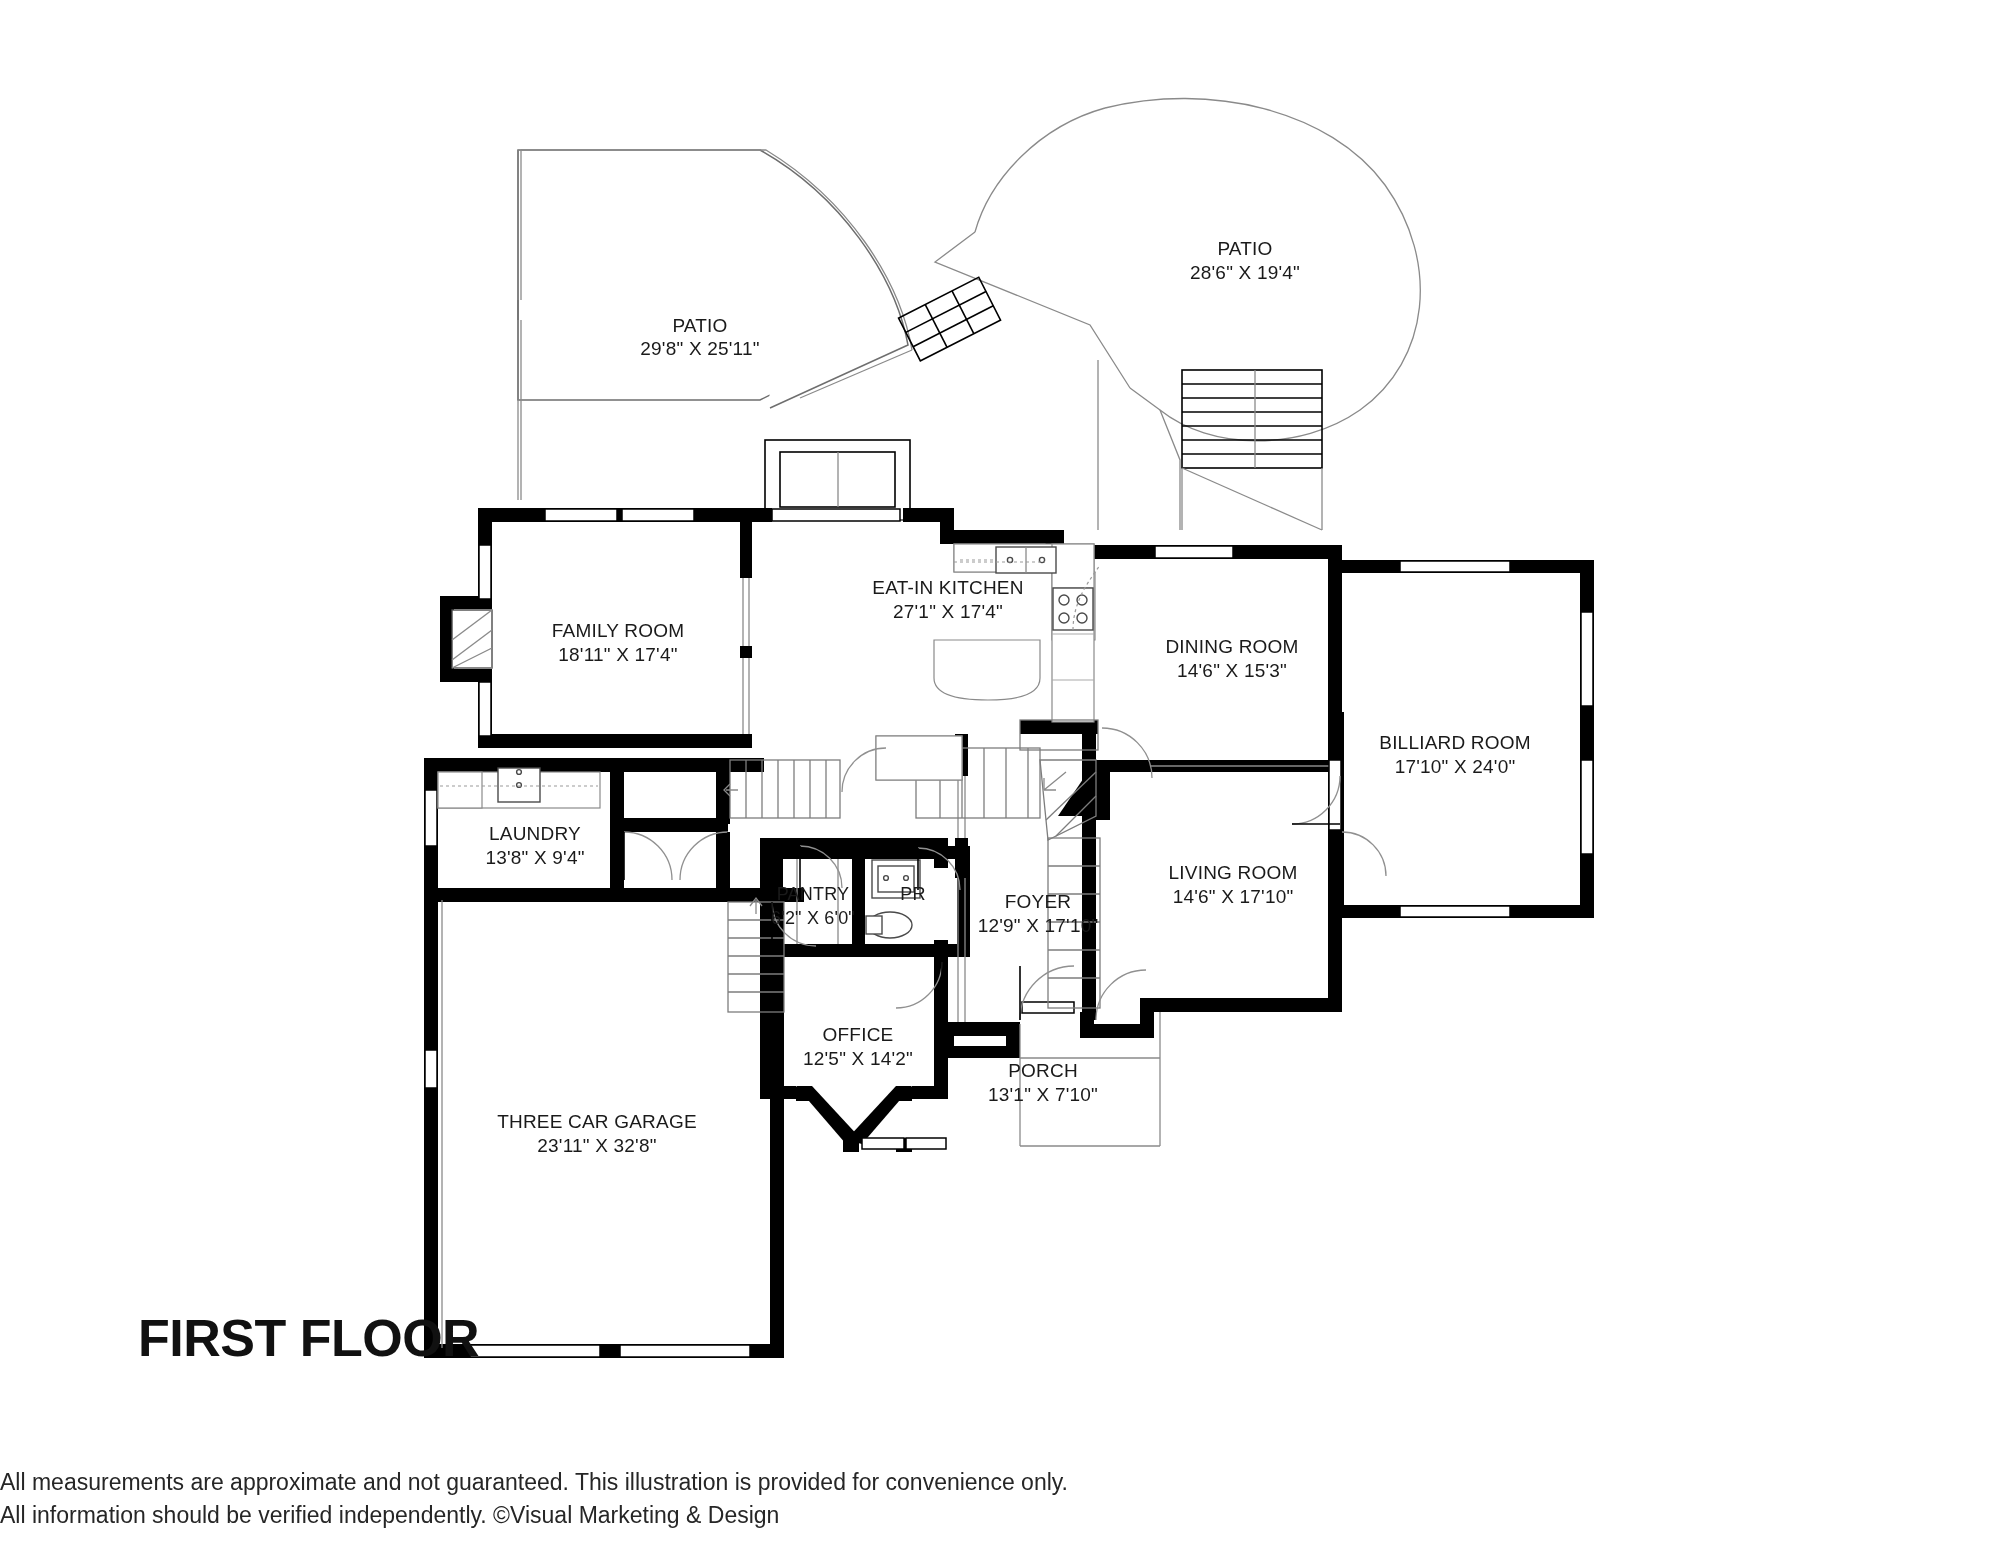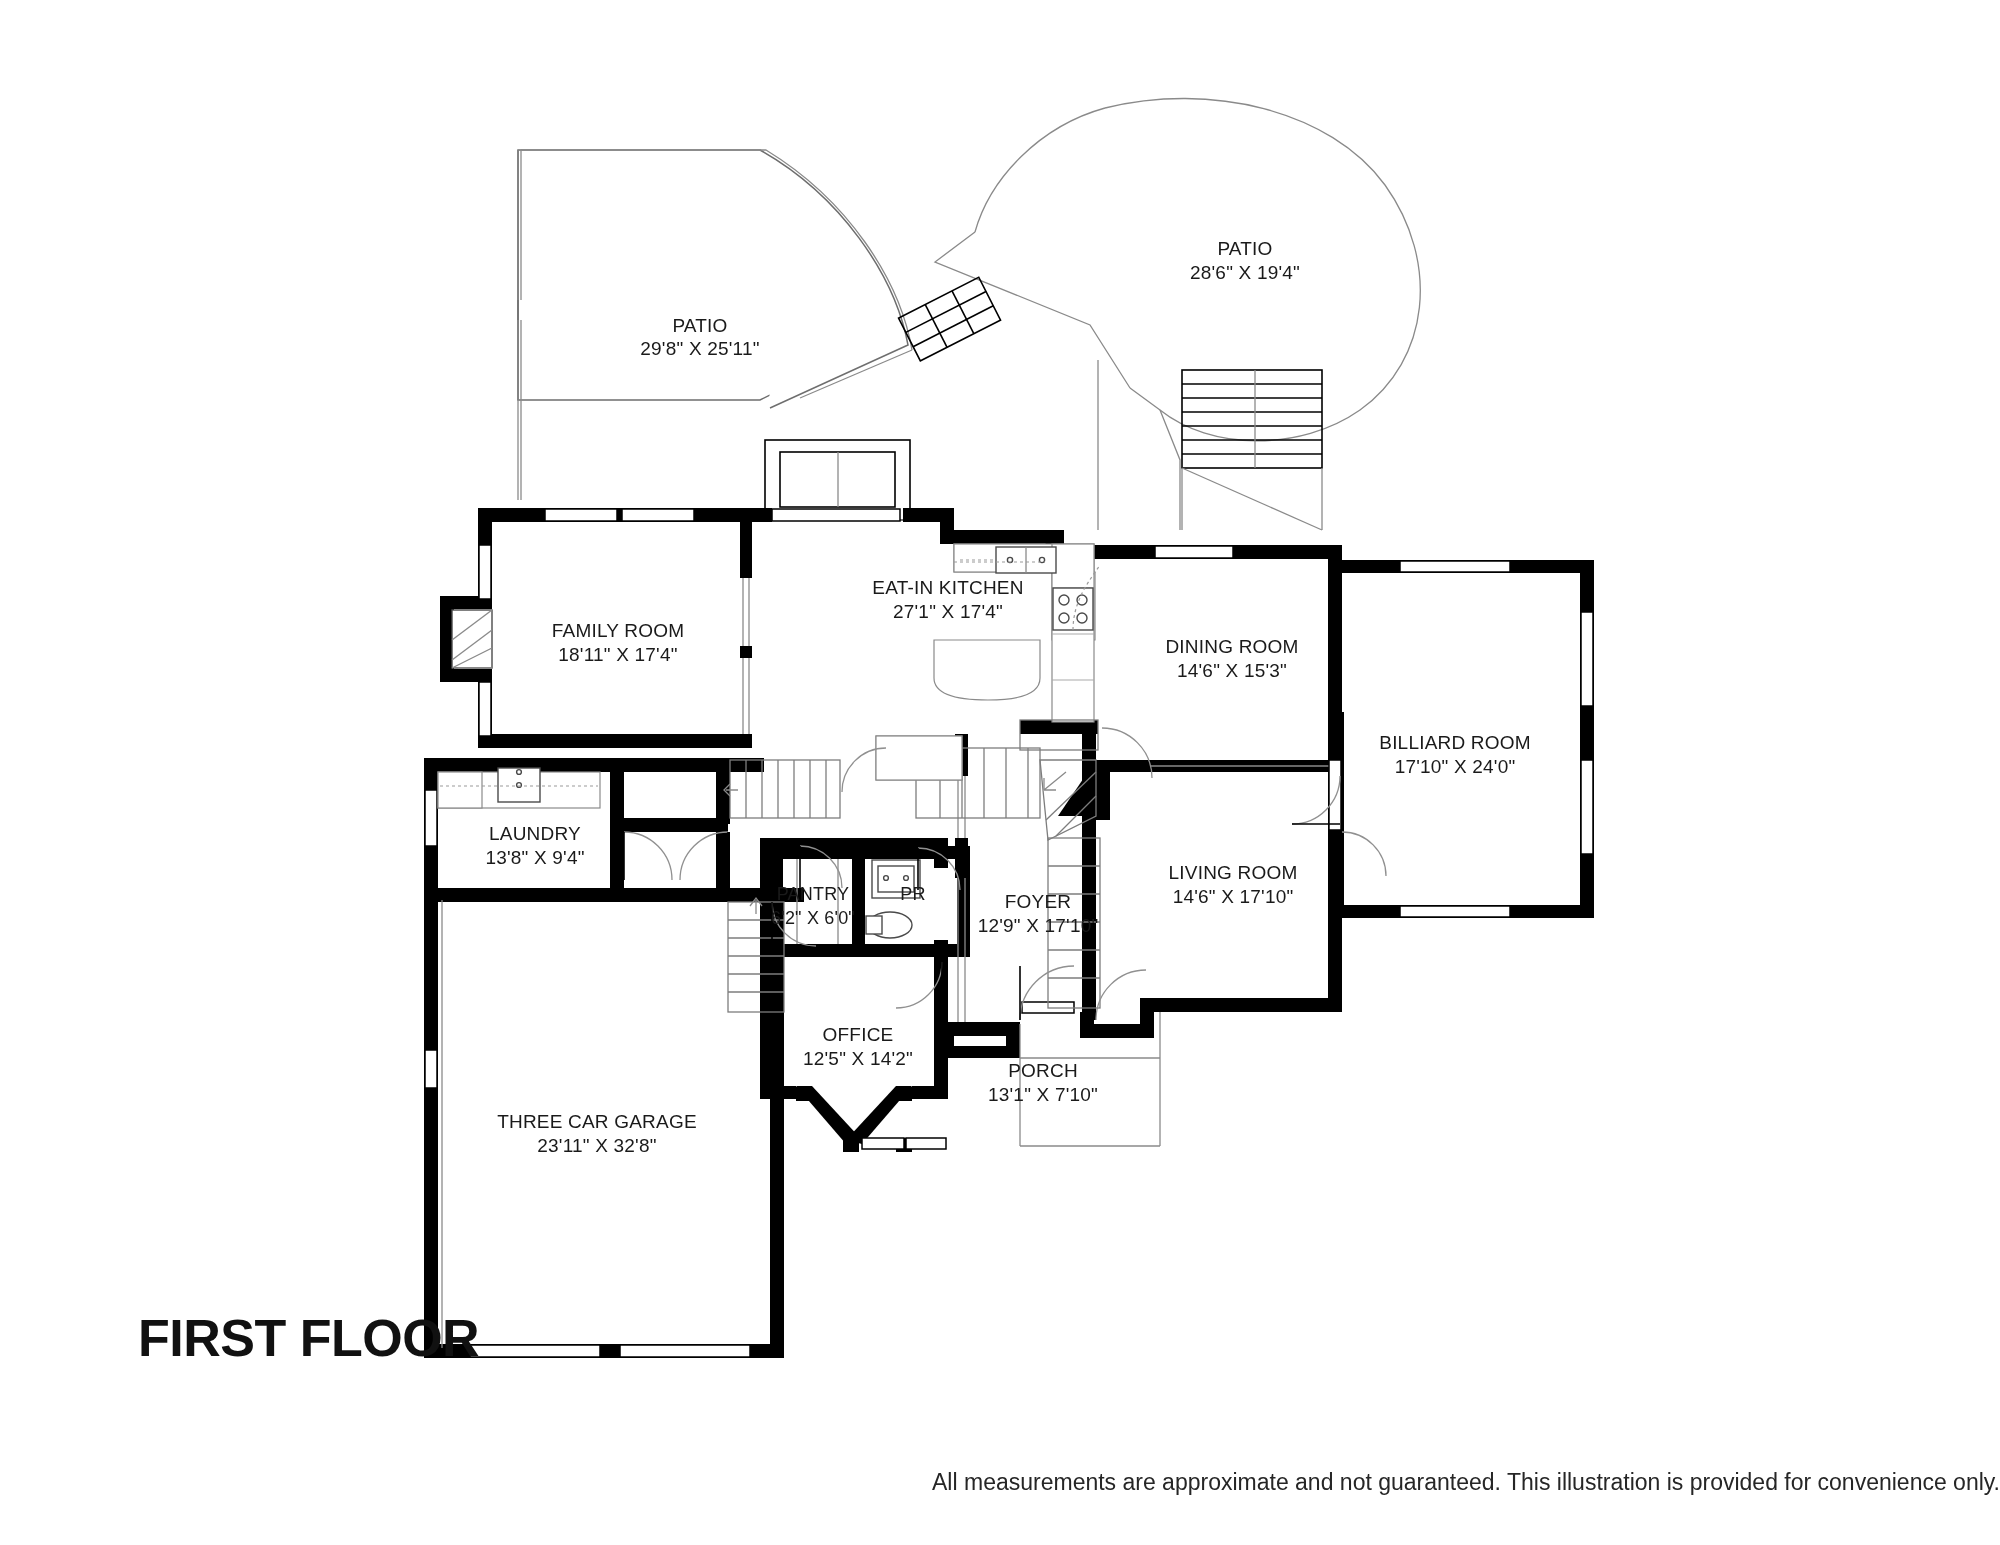--- a/index.html
+++ b/index.html
@@ -64,21 +64,21 @@
     font-size: 52px;
     letter-spacing: -0.5px;
     color: #111111;
     white-space: nowrap;
   }
   #disclaimer {
     position: absolute;
     left: 0;
     top: 1466px;
     width: 2000px;
-    text-align: right;
+    text-align: left;
     font-family: "Liberation Sans", sans-serif;
     font-size: 23px;
     line-height: 33px;
     color: #262626;
   }
   #disclaimer div { white-space: nowrap; }
 </style>
 </head>
 <body>
 
@@ -465,13 +465,14 @@
     <text class="roomdim" x="597" y="1147">23'11" X 32'8"</text>
   </g>
 
 </svg>
 </div>
 
 <div id="floor-title">FIRST FLOOR</div>
 
 <div id="disclaimer">
   <div>All measurements are approximate and not guaranteed. This illustration is provided for convenience only.</div>
+  <div>All information should be verified independently. ©Visual Marketing &amp; Design</div>
 </div>
 
 </body></html>

